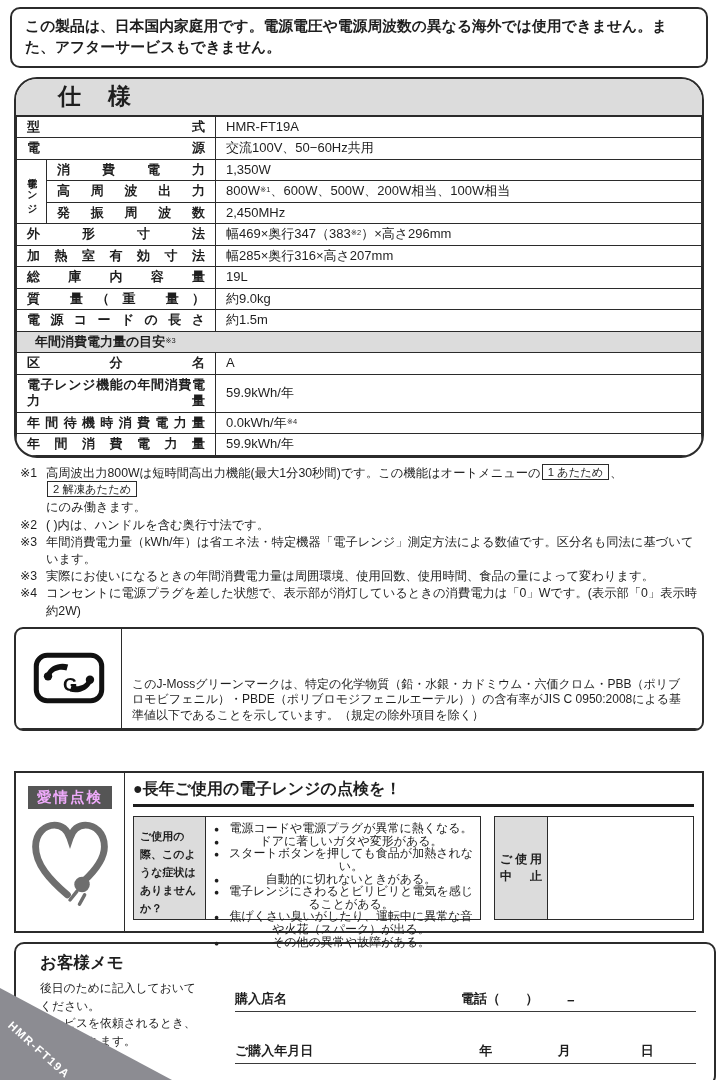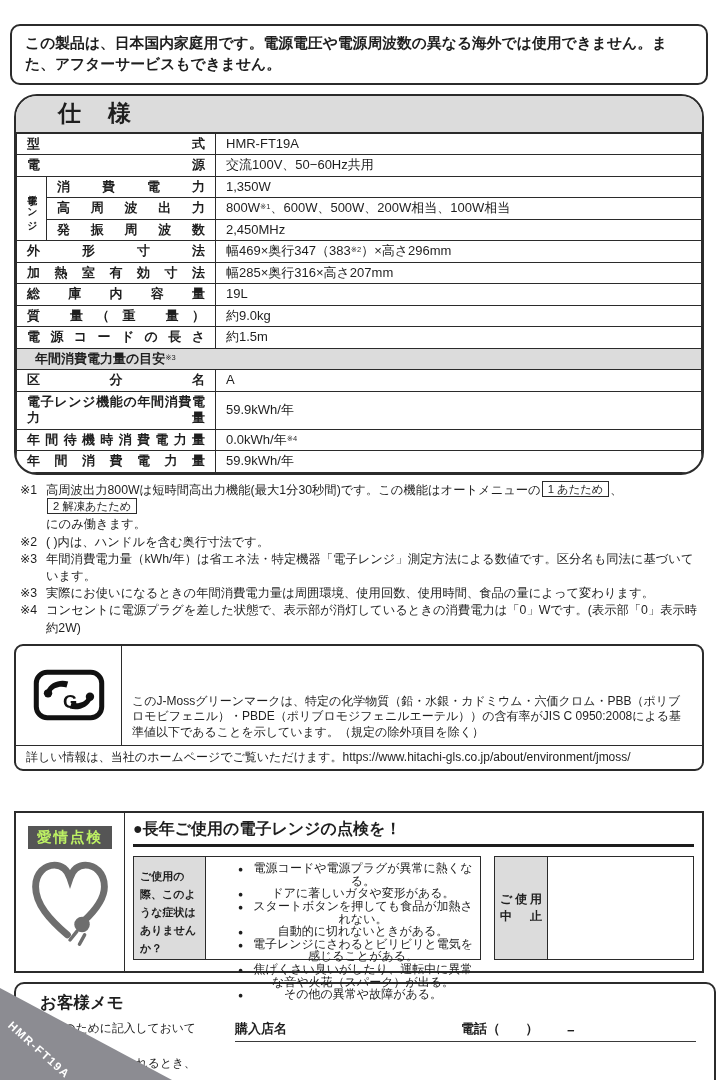--- a/index.html
+++ b/index.html
@@ -2,21 +2,21 @@
 <html><head>
 <meta charset="utf-8">
 <style>
   * { margin:0; padding:0; box-sizing:border-box; }
   html,body { background:#ffffff; }
   body {
     width:718px; height:1080px; position:relative; overflow:hidden;
     font-family:"Liberation Sans","DejaVu Sans",sans-serif;
     color:#1e1e1e;
   }
-  .page { position:relative; width:718px; height:1080px; padding-top:24px; }
+  .page { position:relative; width:718px; height:1080px; padding-top:7px; }
 
   
   .warning-box {
     margin:0 10px; border:2.2px solid #2b2b2b; border-radius:10px;
     padding:7px 13px; font-size:14.8px; font-weight:700; line-height:1.45;
   }
 
   
   .rbox { border:2.2px solid #2b2b2b; border-radius:10px; overflow:hidden; background:#fff; }
   .spec-box { margin:9px 14px 0 14px;border-radius:23px; }
@@ -69,30 +69,30 @@
   
   .inspection-box {
     margin:40px 14px 0 14px; border:2.2px solid #2b2b2b; height:162px;
     display:flex; background:#fff;
   }
   .insp-left {
     flex:0 0 109px; border-right:1.8px solid #2b2b2b;
     display:flex; flex-direction:column; align-items:center; padding-top:13px;
   }
   .insp-badge {
-    background:#555555; color:#bef264; font-size:14.5px; font-weight:700;
+    background:#555555; color:#f0abfc; font-size:14.5px; font-weight:700;
     letter-spacing:2px; padding:2px 9px;
   }
   .insp-right { flex:1; padding:4px 8px 0 8px; display:flex; flex-direction:column; }
   .insp-heading {
     font-size:16px; font-weight:700; border-bottom:3.4px solid #1c1c1c;
     padding:2px 0 4px 0;
   }
   .insp-body { display:flex; gap:13px; margin-top:9px; }
-  .symptom-box { flex:1; border:1.5px solid #2b2b2b; display:flex; height:104px;gap:24px; }
+  .symptom-box { flex:1; border:1.5px solid #2b2b2b; display:flex; height:104px; }
   .prompt-cell {
     flex:0 0 72px; background:#dcdcdc; border-right:1.5px solid #2b2b2b;
     font-size:11px; font-weight:700; line-height:18px; padding:10px 5px 0 6px;
   }
   ul.symptoms { list-style:none; flex:1; padding:5px 6px 0 8px; }
   ul.symptoms li {
     font-size:12px; line-height:12.6px; padding-left:14px; position:relative;text-align:center;
   }
   ul.symptoms li::before { content:"●"; position:absolute; left:0; font-size:8.5px; top:1px; }
   .stop-box { flex:0 0 200px; border:1.5px solid #2b2b2b; display:flex; height:104px; }
@@ -106,21 +106,21 @@
 
   
   .memo-box { margin:9px 2px 0 14px; height:144px; padding:8px 16px 0 24px; }
   .memo-title { font-size:16.5px; font-weight:700; margin-bottom:6px; }
   .memo-body { display:flex; }
   .memo-note { flex:0 0 185px; font-size:11.8px; line-height:17.5px; white-space:pre-line; }
   .memo-fields { flex:1; position:relative; }
   .memo-line { position:absolute; left:10px; right:2px; font-size:13px; font-weight:700;
     border-bottom:1.6px solid #3a3a3a; height:22px; }
   .memo-line span { position:absolute; bottom:3px; }
-  .line1 { top:0; }
+  .line1 { top:10px; }
   .line2 { top:62px; }
 
   
   .footer { margin-top:12px; }
   .company-row { display:flex; align-items:center; justify-content:center; gap:7px; }
   .company-name { font-size:17.5px; font-weight:700; letter-spacing:0.5px; }
 
   
   .corner-banner {
     position:absolute; left:0; top:988px; width:172px; height:92px;
@@ -248,23 +248,20 @@
         <svg width="74" height="52" viewBox="0 0 86 62">
           <rect x="4" y="4" width="78" height="54" rx="13" fill="#fff" stroke="#111" stroke-width="6"></rect>
           <path d="M16,26 C20,16 32,12 42,15 L40,22 C32,20 24,22 21,29 Z" fill="#111"></path>
           <circle cx="18" cy="29" r="5" fill="#111"></circle>
           <path d="M70,36 C66,46 54,50 44,47 L46,40 C54,42 62,40 65,33 Z" fill="#111"></path>
           <circle cx="68" cy="33" r="5" fill="#111"></circle>
           <text x="36" y="46" font-size="22" font-weight="bold" font-family="Liberation Sans, sans-serif" fill="#111">G</text>
         </svg>
       </div>
       <div class="jmoss-text">このJ-Mossグリーンマークは、特定の化学物質（鉛・水銀・カドミウム・六価クロム・PBB（ポリブロモビフェニル）・PBDE（ポリブロモジフェニルエーテル））の含有率がJIS C 0950:2008による基準値以下であることを示しています。（規定の除外項目を除く）</div>
-    </div>
-    <div class="jmoss-bottom">
-      <span>詳しい情報は、当社のホームページでご覧いただけます。</span><span>https://www.hitachi-gls.co.jp/about/environment/jmoss/</span>
     </div>
   </section>
 
   <section class="inspection-box">
     <div class="insp-left">
       <div class="insp-badge">愛情点検</div>
       <svg width="86" height="96" viewBox="0 0 100 110" style="margin-top:6px">
         <path d="M47,92 C26,74 10,56 10,36 C10,20 21,11 32,11 C41,11 47,17 50,26 C53,17 59,11 68,11 C79,11 90,20 90,36 C90,50 80,63 66,76" fill="none" stroke="#6e6e6e" stroke-width="8" stroke-linecap="round"></path>
         <circle cx="64" cy="80" r="9" fill="#6e6e6e"></circle>
         <line x1="58" y1="88" x2="50" y2="98" stroke="#6e6e6e" stroke-width="4" stroke-linecap="round"></line>

